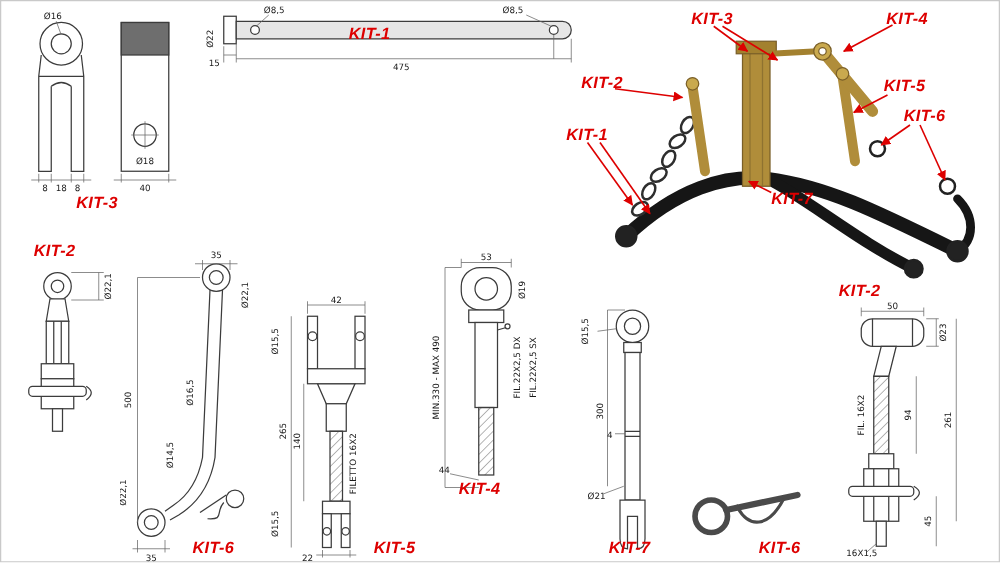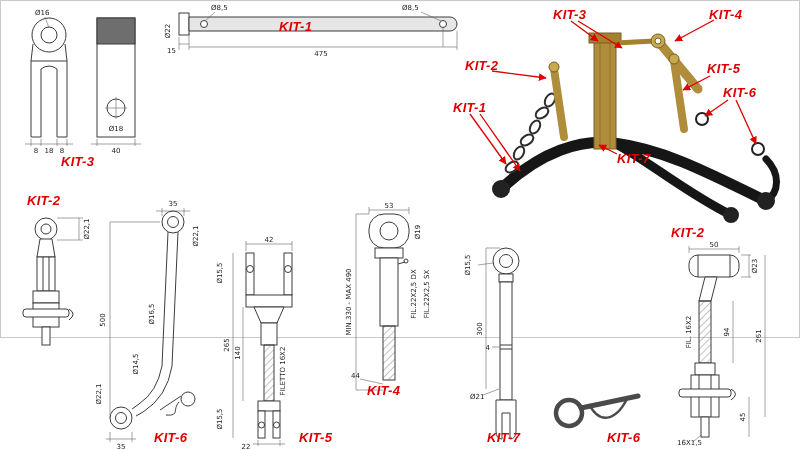--- a/index.html
+++ b/index.html
@@ -1,17 +1,17 @@
 <!DOCTYPE html>
 <html style="--label: #dd0000; --line: #3c3c3c; --gold: #b08d3a; --dark: #161616;"><head>
 <meta charset="utf-8">
 <style>
   * { margin:0; padding:0; box-sizing:border-box; }
   html,body { width:800px; height:450px; background:#fff; font-family:"Liberation Sans",sans-serif; overflow:hidden; }
-  .canvas { position:relative; width:800px; height:338px; background:#ffffff; border:1px solid #c9c9c9; }
+  .canvas { position:relative; width:800px; height:450px; background:#ffffff; border:1px solid #c9c9c9; }
   .abs { position:absolute; }
   .kit-label { position:absolute; font:italic bold 13px "Liberation Sans",sans-serif; color:var(--label,#dd0000); white-space:nowrap; letter-spacing:.3px; }
   svg text.d { font:7px "DejaVu Sans",sans-serif; fill:#1a1a1a; }
   svg .ln  { stroke:#3c3c3c; fill:none; stroke-width:1; }
   svg .lnf { stroke:#3c3c3c; fill:#ffffff; stroke-width:1; }
   svg .dim { stroke:#666; stroke-width:.6; fill:none; }
 </style>
 </head>
 <body>
 

